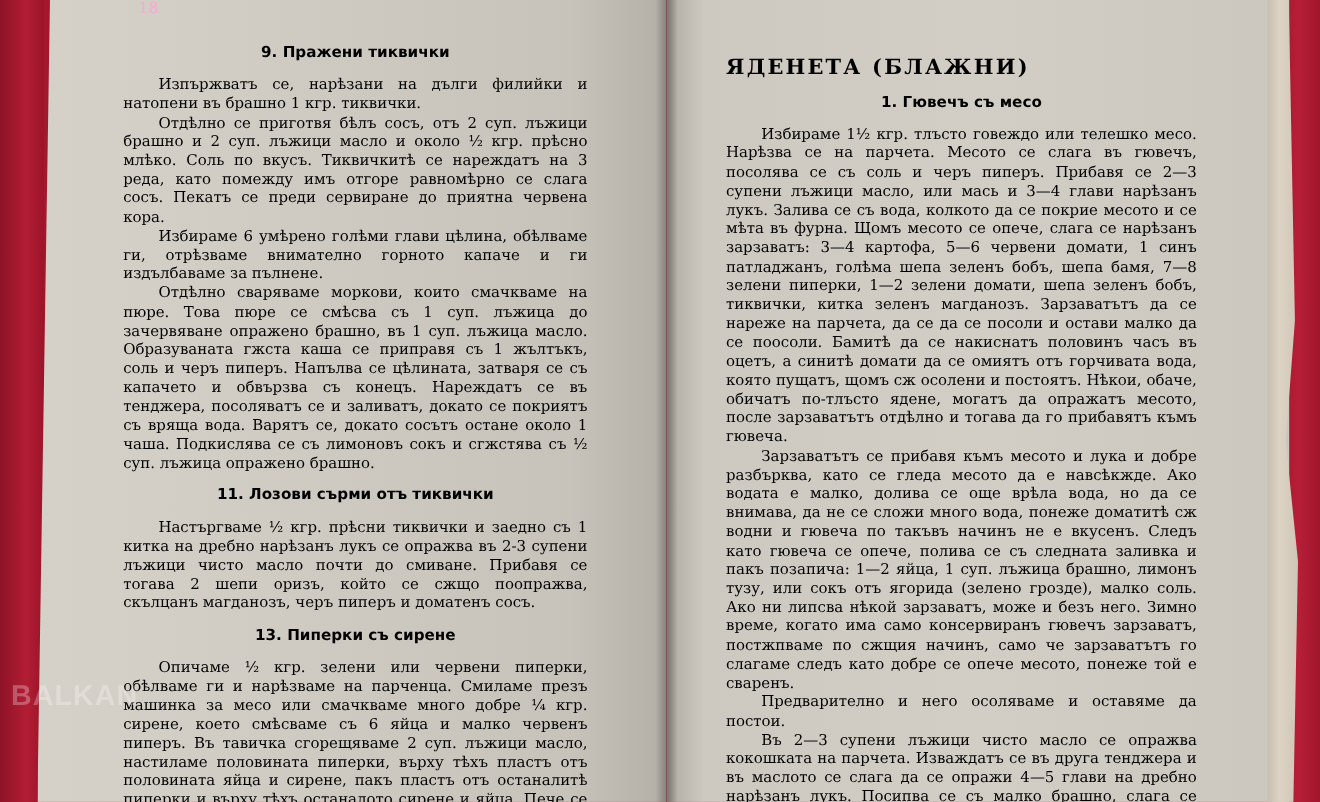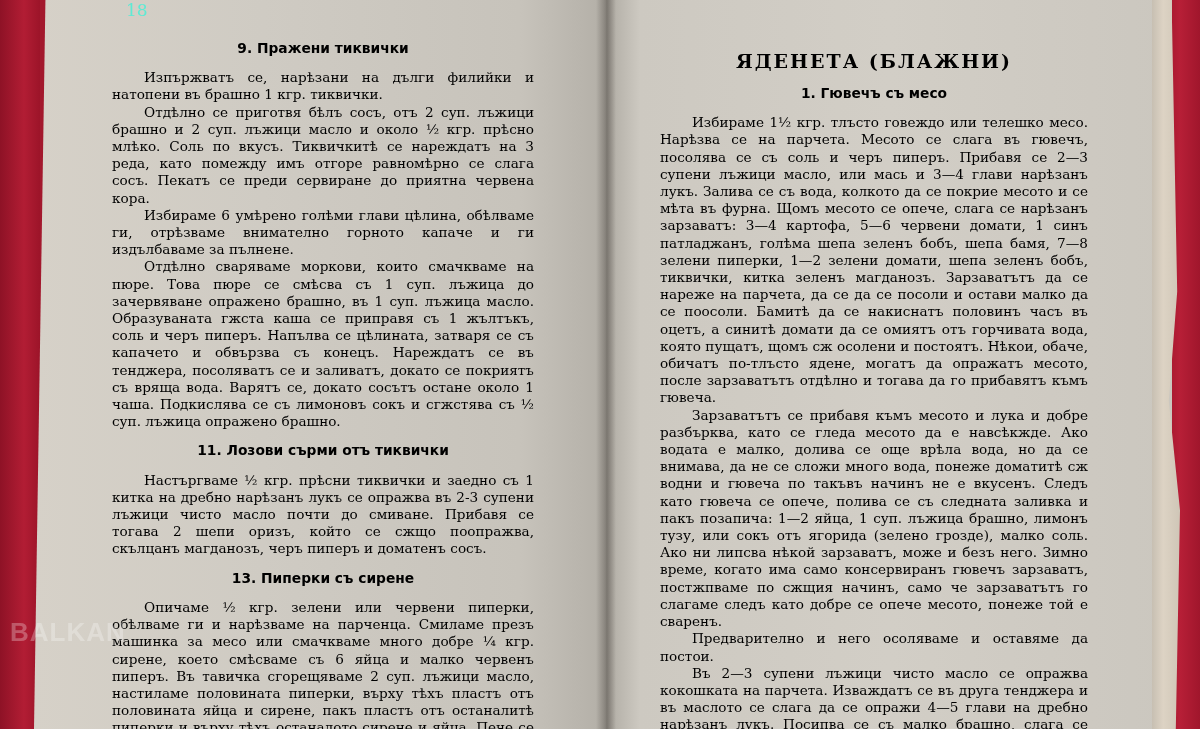--- a/index.html
+++ b/index.html
@@ -32,29 +32,29 @@
   .page-edge {
     position: absolute; left: 1152px; top: 0; width: 28px; height: 729px;
     background: linear-gradient(90deg, #c7bfb2 0%, #ddd3c4 40%, #cfc6b7 100%);
     clip-path: polygon(0 0, 70% 0, 90% 40%, 60% 55%, 100% 70%, 85% 100%, 0 100%);
   }
   .gutter {
     position: absolute; left: 596px; top: 0; width: 20px; height: 729px;
     background: linear-gradient(90deg, rgba(0,0,0,0) 0%, rgba(60,55,50,0.35) 45%, rgba(60,55,50,0.45) 55%, rgba(0,0,0,0) 100%);
   }
   .page-number {
-    position: absolute; left: 126px; top: 0px; font-size: 17px; color: #5eead4;
+    position: absolute; left: 126px; top: 0px; font-size: 14px; color: #f9a8d4;
   }
   .col {
     position: absolute; font-size: 13.6px; line-height: 17.2px; text-align: justify;
   }
   .col-left { left: 112px; top: 28px; width: 422px; }
   .col-right { left: 660px; top: 44px; width: 428px; }
   .chapter-title {
-    text-align: center; font-weight: bold; font-size: 19px; letter-spacing: 2px;
+    font-weight: bold; font-size: 19px; letter-spacing: 2px;
     margin: 5px 0 10px 0; line-height: 24px;
   }
   .recipe-title {
     text-align: center; font-weight: bold; font-size: 13.8px; margin: 12px; line-height: 17.2px;
     font-family: "DejaVu Sans", "Liberation Sans", sans-serif;
   }
   .para { margin: 0; text-indent: 32px; }
   .watermark {
     position: absolute; left: 10px; top: 618px; pointer-events: none;
     font-family: Liberation Sans, sans-serif; color: rgba(255,255,255,0.28);

